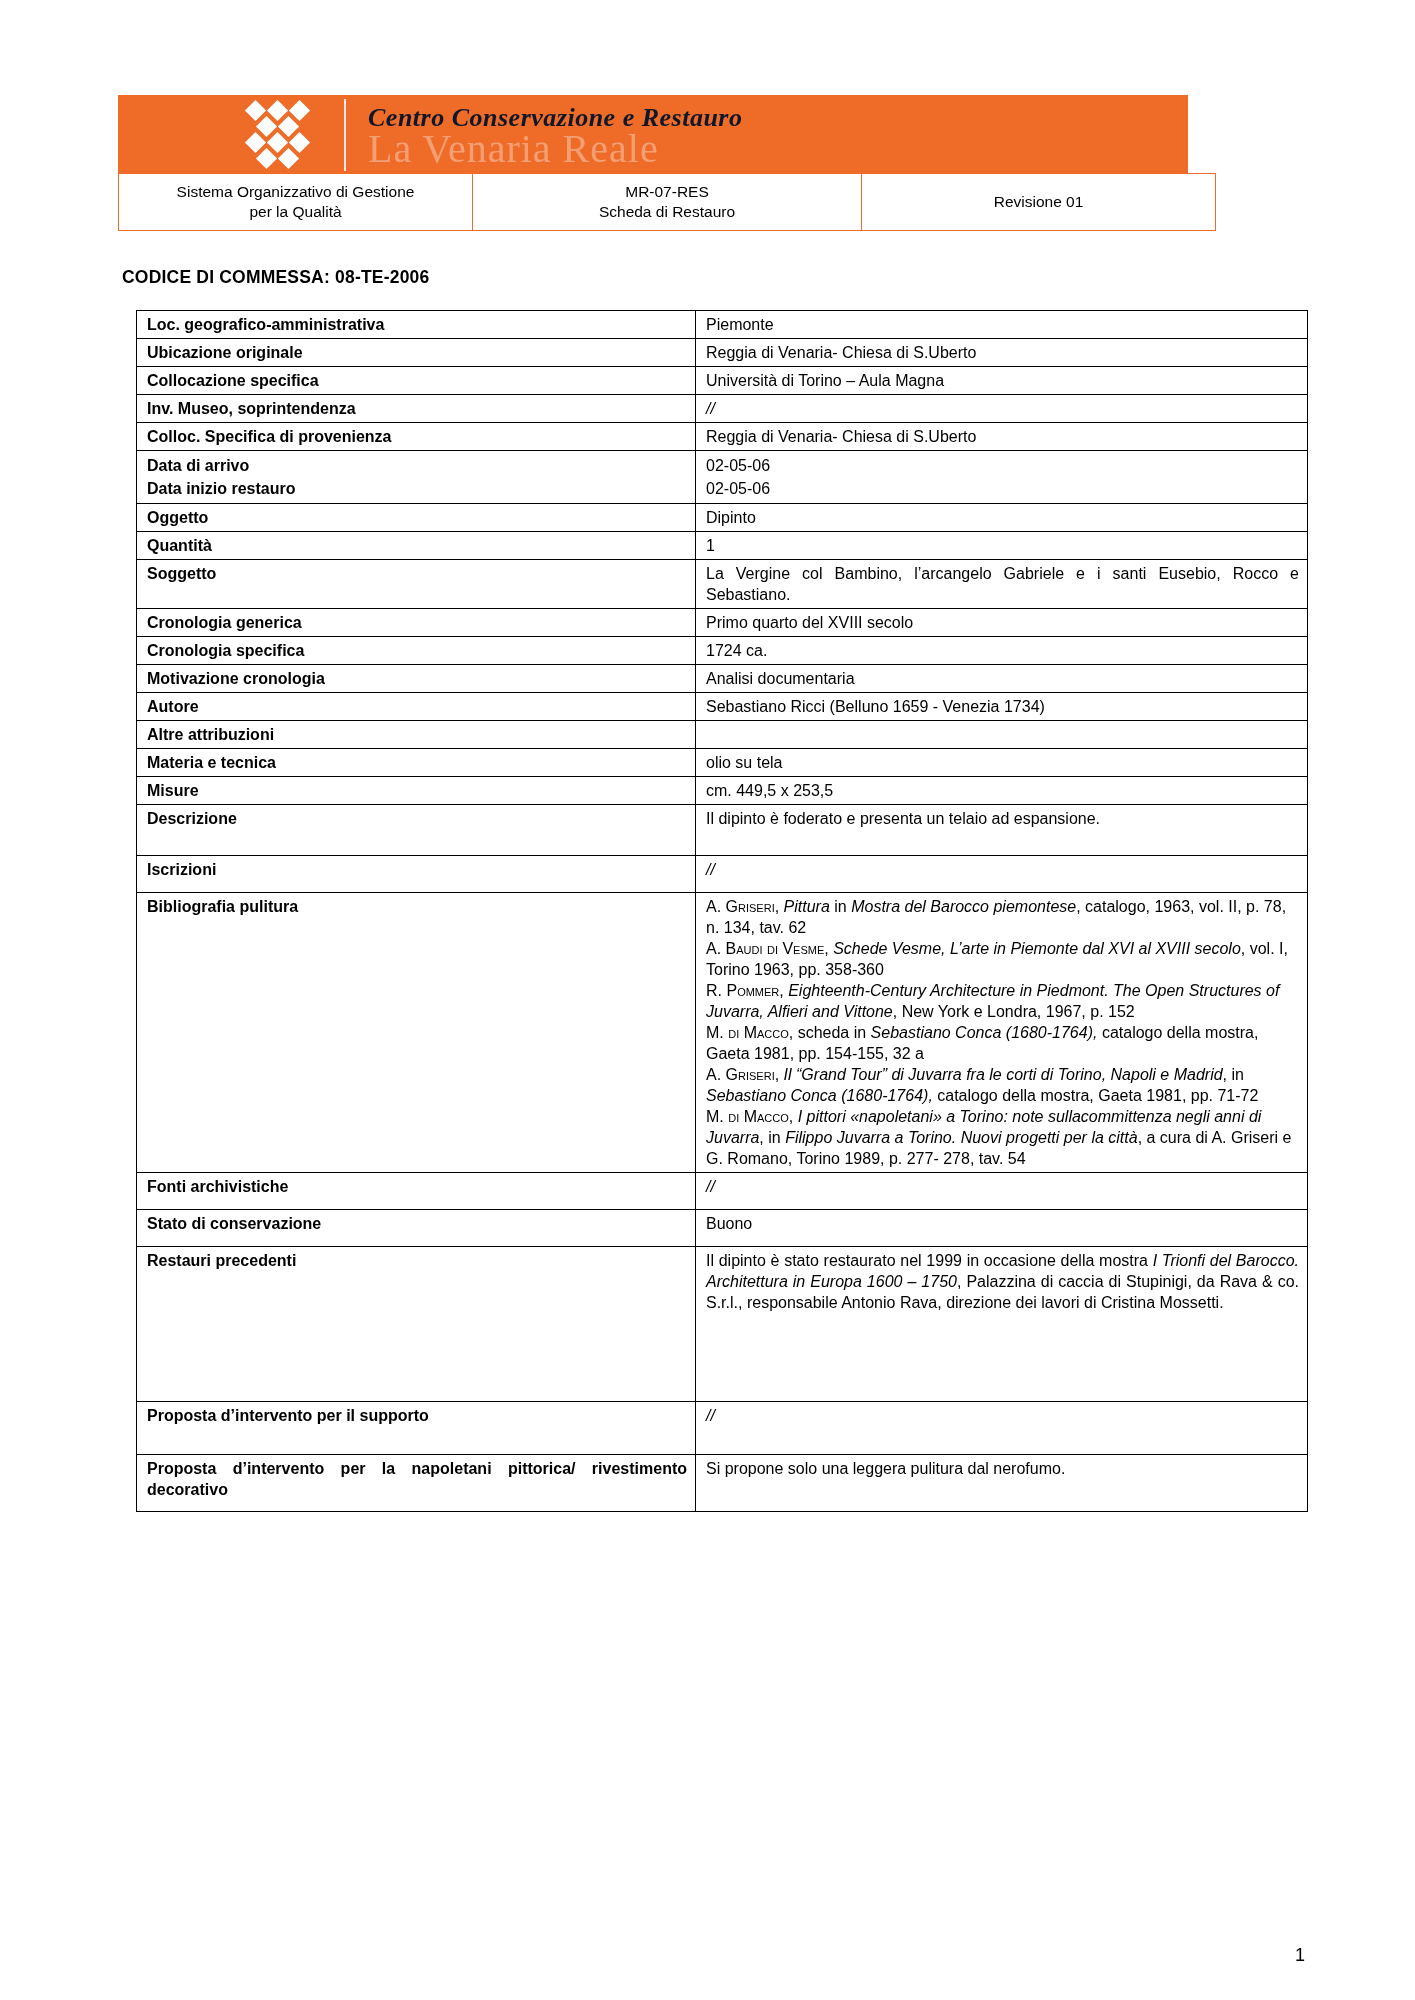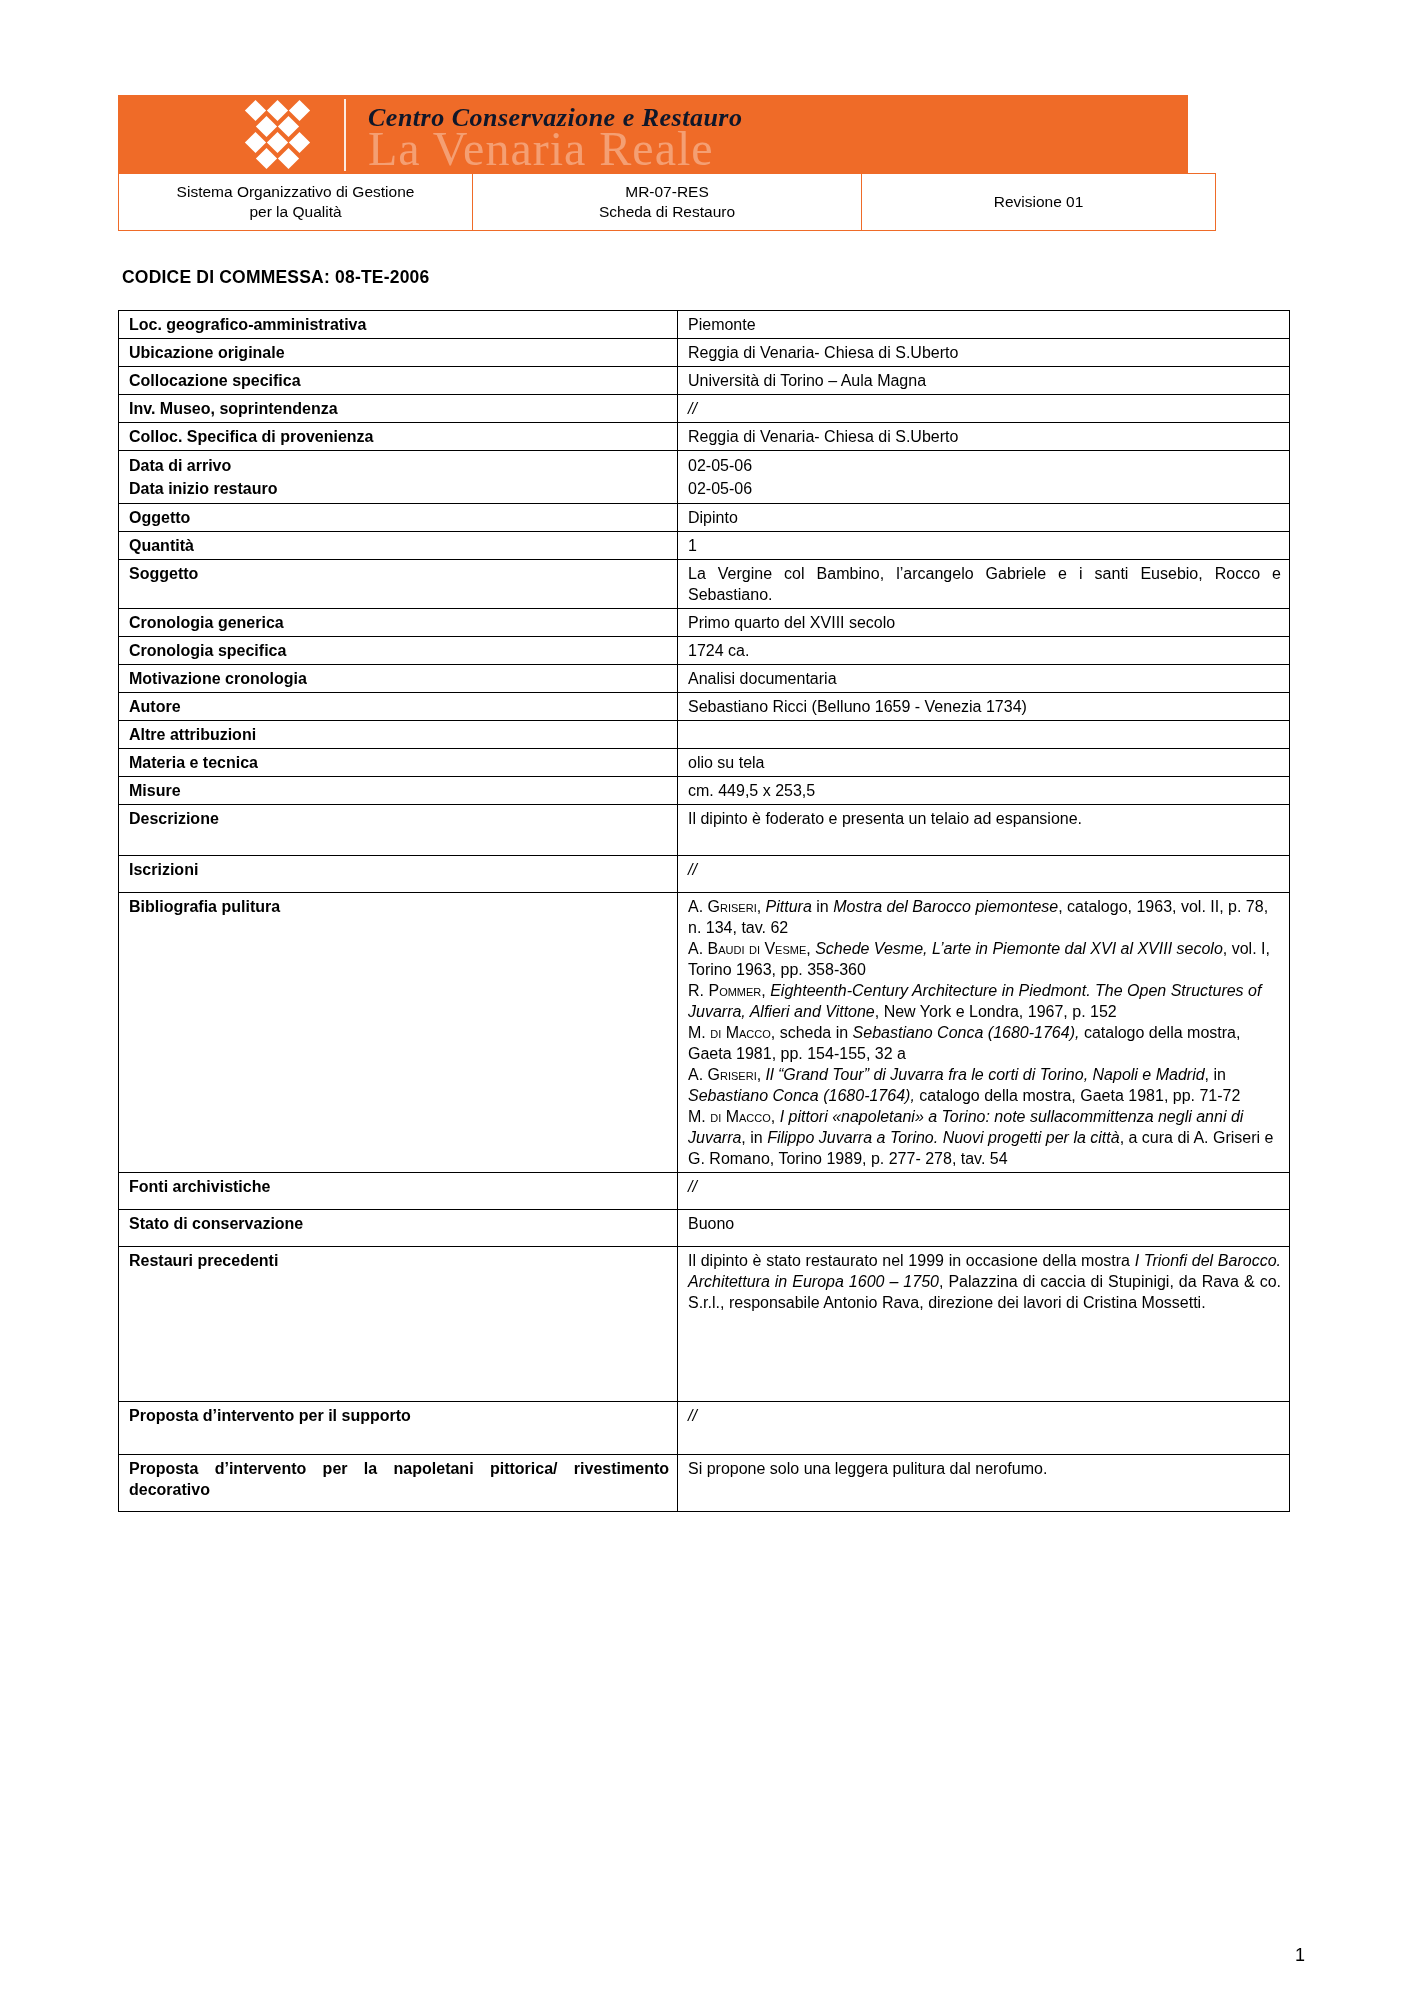--- a/index.html
+++ b/index.html
@@ -62,21 +62,21 @@
     font-weight: bold;
     font-size: 26px;
     color: #0f172a;
     letter-spacing: 0.5px;
   }
   .banner-title2 {
     position: absolute;
     left: 250px;
     top: 33px;
     font-family: "Liberation Serif", serif;
-    font-size: 48px;
+    font-size: 40px;
     color: #ffffff;
     opacity: 0.35;
     letter-spacing: 1px;
     line-height: 42px;
   }
 
   
   table.hdr {
     width: 1070px;
     border-collapse: collapse;
@@ -100,21 +100,21 @@
     font-size: 17.5px;
     font-weight: bold;
     letter-spacing: 0.2px;
   }
 
   
   table.main {
     width: 1172px;
     border-collapse: collapse;
     table-layout: fixed;
-    margin-left: 0;
+    margin-left: 18px;
   }
   table.main td {
     border: 1px solid #000000;
     padding: 3px 8px 3px 10px;
     vertical-align: top;
     font-size: 16px;
     line-height: 21px;
   }
   td.lbl {
     width: 540px;

